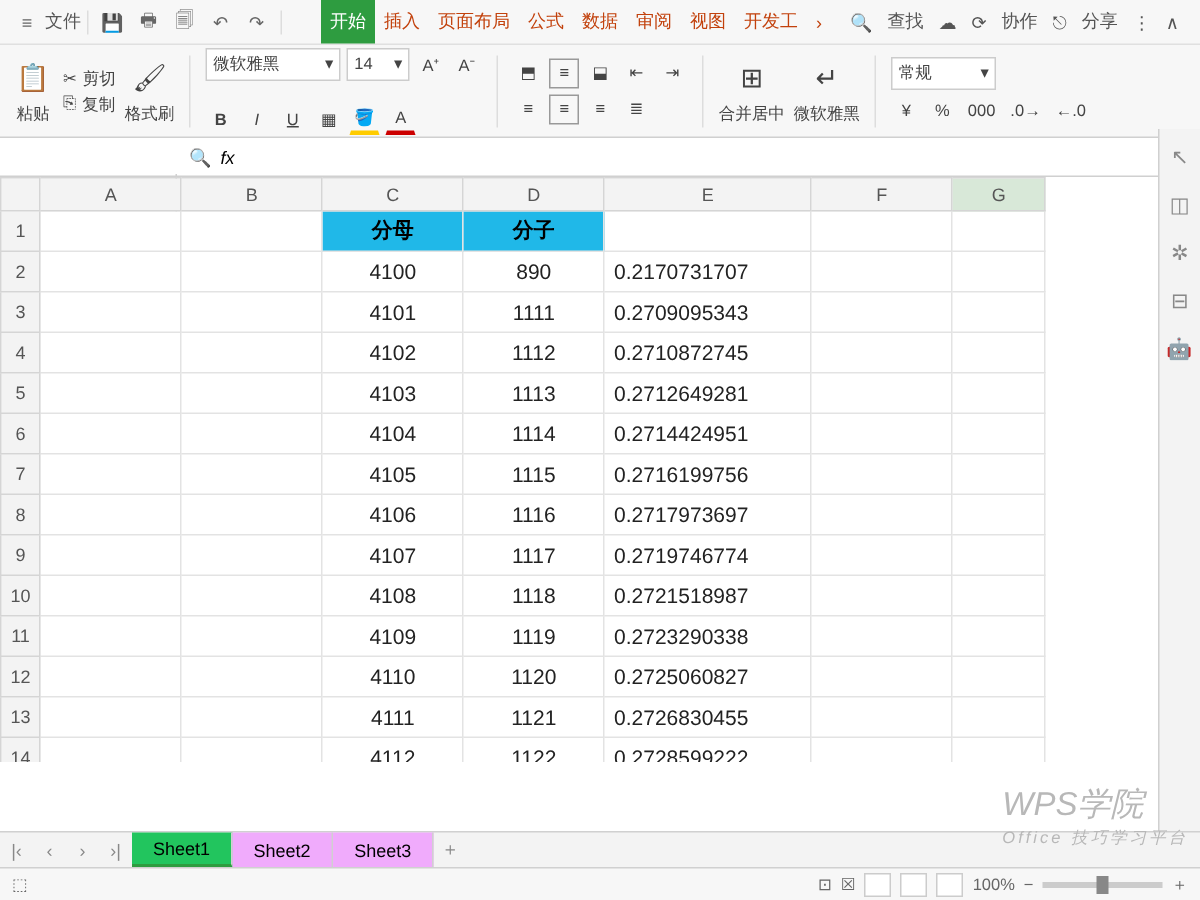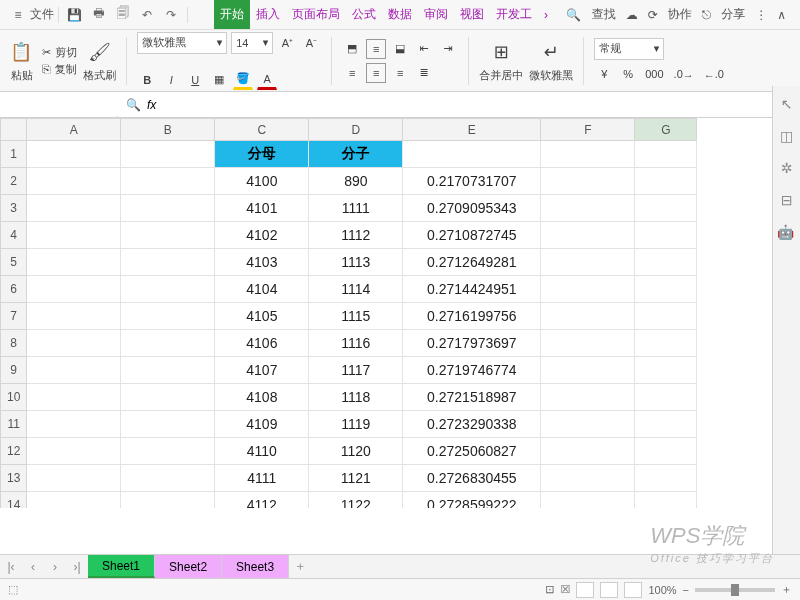--- a/index.html
+++ b/index.html
@@ -1,53 +1,53 @@
 <!DOCTYPE html>
 <html><head>
 <meta charset="utf-8">
 <style>
 * { margin:0; padding:0; box-sizing:border-box; font-family:"Microsoft YaHei","微软雅黑",sans-serif; }
 body { width:800px; height:600px; background:#fff; overflow:hidden; position:relative; }
 .topbar { height:30px; background:#f7f7f7; border-bottom:1px solid #e0e0e0; display:flex; align-items:center; padding:0 6px; font-size:12px; color:#555; }
 .topbar .ico { width:18px; height:18px; display:flex; align-items:center; justify-content:center; margin:0 3px; color:#666; cursor:pointer; }
 .topbar .sep { width:1px; height:16px; background:#ddd; margin:0 4px; }
 .menu { height:28px; background:#fff; border-bottom:1px solid #e0e0e0; display:flex; align-items:center; font-size:12px; padding-left:2px;margin-left:20px; }
-.menu-item { padding:0 6px; height:100%; display:flex; align-items:center; cursor:pointer; color:#a21caf; }
+.menu-item { padding:0 6px; height:100%; display:flex; align-items:center; cursor:pointer; color:#c2410c; }
 .menu-item.active { background:#2e9c40; color:#fff; }
 .menu-right { margin-left:auto; display:flex; align-items:center; gap:10px; padding-right:8px; color:#555; }
 .ribbon { height:62px; background:#f7f7f7; border-bottom:1px solid #d0d0d0; display:flex; align-items:center; padding:0 8px; gap:6px; font-size:11px; color:#444; }
 .rgroup { display:flex; flex-direction:column; align-items:center; gap:2px; }
 .rbig { width:28px; height:28px; display:flex; align-items:center; justify-content:center; font-size:18px; }
 .rrow { display:flex; align-items:center; gap:4px; }
 .rbtn { height:20px; min-width:20px; display:flex; align-items:center; justify-content:center; border:1px solid transparent; padding:0 2px; cursor:pointer; }
 .combo { height:22px; border:1px solid #ccc; background:#fff; display:flex; align-items:center; padding:0 4px; font-size:11px; }
 .formula-bar { height:26px; border-bottom:1px solid #d0d0d0; display:flex; align-items:center; font-size:12px; }
 .name-box { width:118px; border-right:1px solid #d0d0d0; height:100%; display:flex; align-items:center; padding:0 8px;margin-top:48px; }
 .name-box input { border:none; outline:none; width:60px; text-align:center; font-size:12px; }
 .fx-area { display:flex; align-items:center; gap:6px; padding:0 8px; flex:1; }
 .fx-input { flex:1; border:none; outline:none; height:18px; }
 .grid-wrap { position:relative; height:390px; overflow:hidden; }
 table.sheet { border-collapse:collapse; table-layout:fixed; }
 .colhdr th { background:#f3f3f3; border:1px solid #d5d5d5; font-weight:normal; font-size:12px; color:#555; height:22px; }
 .rowhdr { background:#f3f3f3; border:1px solid #d5d5d5; font-size:12px; color:#555; text-align:center; width:22px; }
 td { border:1px solid #e3e3e3; height:27px; font-size:14px; padding:0 6px; text-align:center; color:#222; }
 .hdrcell { background:#20b8e8; color:#000; font-weight:bold; }
-.col-E { text-align:center; }
+.col-E { text-align:left; }
 .col-G-h { background:#d8e8d8 !important; }
 .tabs { position:absolute; bottom:22px; left:0; right:0; height:24px; border-top:1px solid #d0d0d0; background:#f3f3f3; display:flex; align-items:center; font-size:12px; }
 .tabbtn { width:22px; height:100%; display:flex; align-items:center; justify-content:center; color:#888; cursor:pointer; }
 .tab { padding:0 14px; height:100%; display:flex; align-items:center; border-right:1px solid #d0d0d0; cursor:pointer; background:#f0abfc; }
 .tab.active { background:#22c55e; border-bottom:2px solid #2e9c40; }
 .status { position:absolute; bottom:0; left:0; right:0; height:22px; border-top:1px solid #d0d0d0; background:#f7f7f7; display:flex; align-items:center; font-size:11px; padding:0 8px; color:#666; }
 .status .right { margin-left:auto; display:flex; align-items:center; gap:6px; }
 .viewbtn { width:18px; height:16px; border:1px solid #ccc; background:#fff; }
 .slider { width:80px; height:4px; background:#ccc; position:relative; }
 .slider .thumb { width:8px; height:12px; background:#888; position:absolute; top:-4px; left:36px; }
 .right-panel { position:absolute; right:0; top:86px; width:28px; bottom:46px; background:#f3f3f3; border-left:1px solid #d0d0d0; display:flex; flex-direction:column; align-items:center; gap:16px; padding-top:10px; color:#888; font-size:14px; }
-.watermark { position:absolute; right:26px; bottom:34px; font-size:22px; color:#b8b8b8; font-style:italic; pointer-events:none; }
+.watermark { position:absolute; right:8px; bottom:34px; font-size:22px; color:#b8b8b8; font-style:italic; pointer-events:none; }
 .watermark small { display:block; font-size:11px; letter-spacing:2px; }
 .vsep { width:1px; height:48px; background:#ddd; margin:0 4px; }
 </style>
 </head>
 <body>
 
 <div class="topbar">
   <span class="ico">≡</span>
   <span>文件</span>
   <span class="sep"></span>

